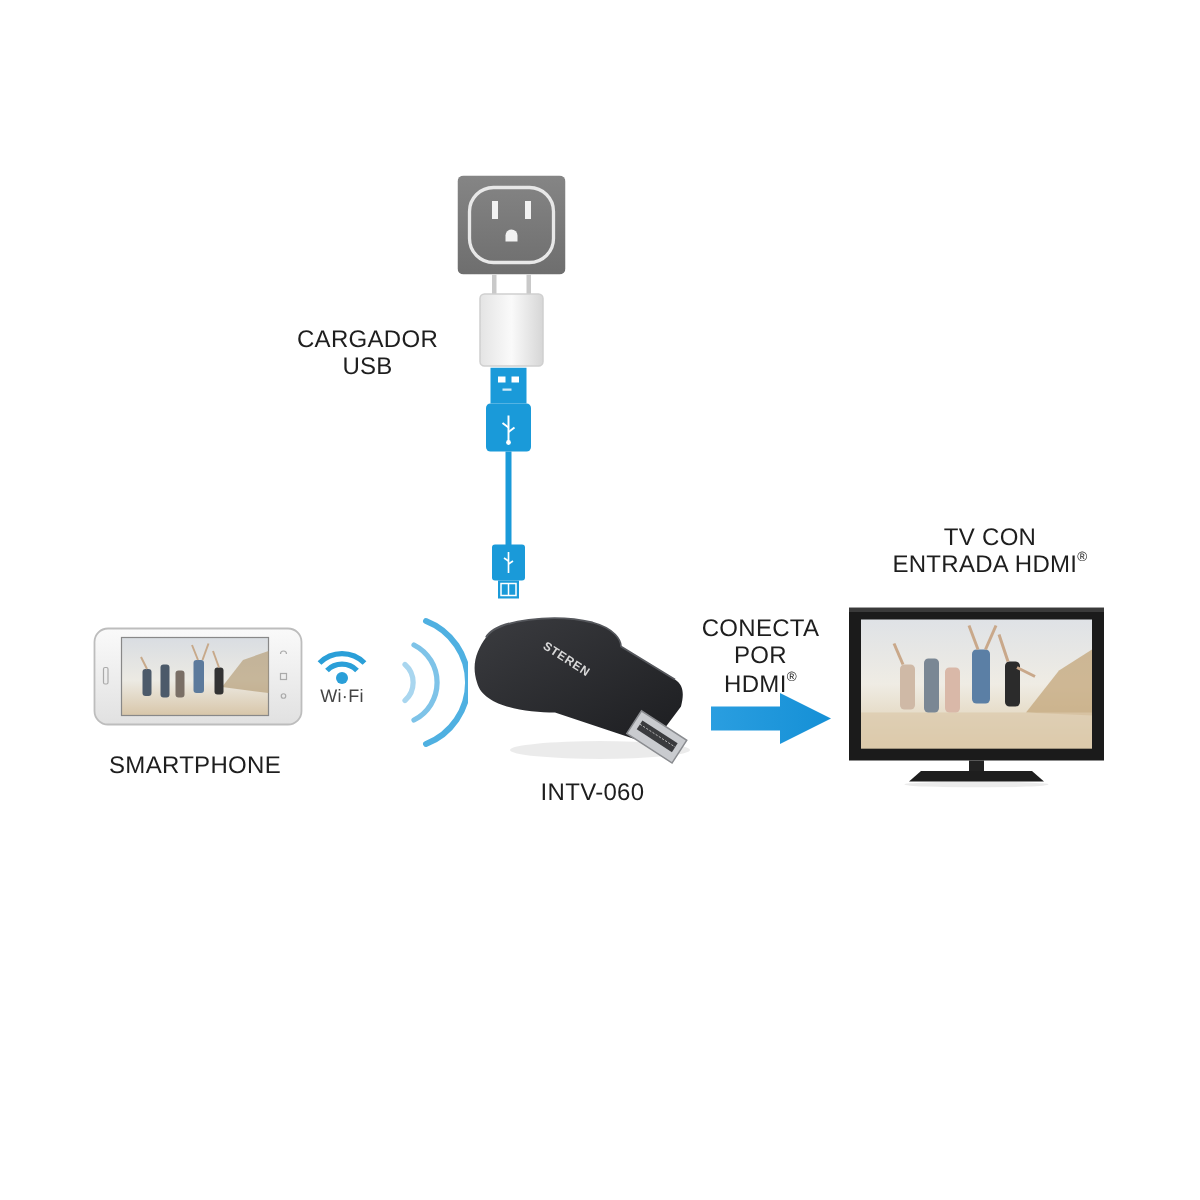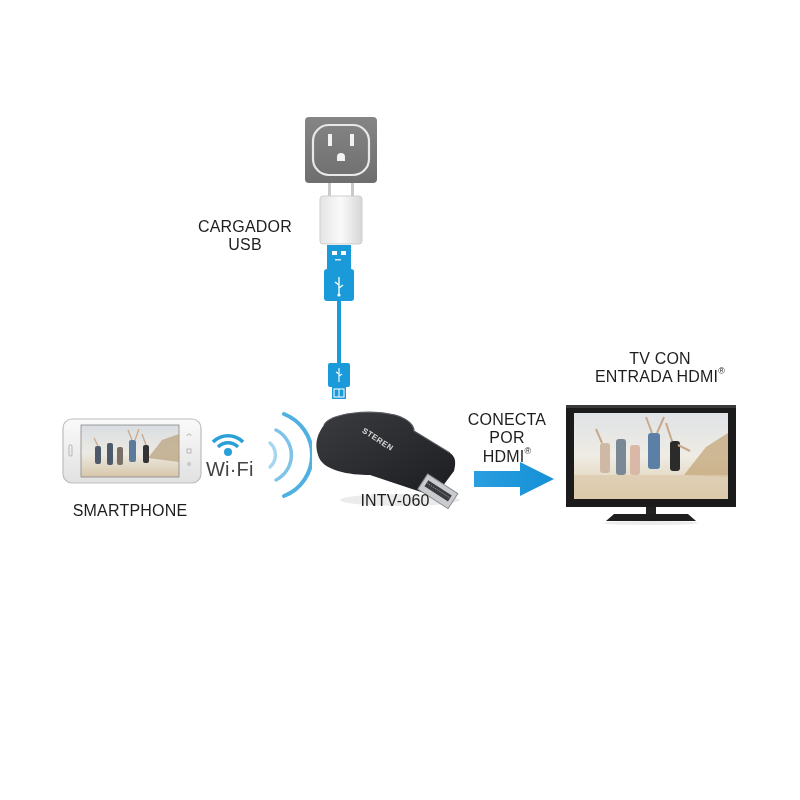--- a/index.html
+++ b/index.html
@@ -96,21 +96,21 @@
 
     <g transform="rotate(33 120 80)">
       <rect x="112" y="72" width="36" height="18" fill="#c9cbcf" stroke="#8a8c90" stroke-width="1"></rect>
       <rect x="116" y="77" width="28" height="7" fill="#3a3b3e"></rect>
       <line x1="116" y1="80" x2="144" y2="80" stroke="#b8b8b8" stroke-width="0.6" stroke-dasharray="1.5 1"></line>
     </g>
   </svg>
   <div style="position:absolute; left:50px; top:30px; font-size:8px; font-weight:bold; color:#d9d9d9; transform:rotate(33deg); letter-spacing:0.5px;">STEREN</div>
 </div>
 
-<div class="label lbl-17" style="left:340px; top:492px; width:110px;">INTV-060</div>
+<div class="label lbl-17" style="left:340px; top:520px; width:110px;">INTV-060</div>
 
 <div class="abs" style="left:62px; top:418px;">
   <svg width="140" height="66" viewBox="0 0 140 66">
     <defs>
       <linearGradient id="pg" x1="0" y1="0" x2="0" y2="1">
         <stop offset="0" stop-color="#fafafa"></stop>
           <stop offset="1" stop-color="#e1e1e1"></stop>
       </linearGradient>
       <linearGradient id="sky" x1="0" y1="0" x2="0" y2="1">
         <stop offset="0" stop-color="#d9dde2"></stop>
@@ -147,21 +147,21 @@
 
 <div class="abs" style="left:210px; top:432px;">
   <svg width="36" height="24" viewBox="0 0 36 24">
     <g fill="none" stroke="#2a9fd8" stroke-width="3.5" stroke-linecap="butt">
       <path d="M3 10 A 21 21 0 0 1 33 10"></path>
       <path d="M8 15 A 14 14 0 0 1 28 15"></path>
     </g>
     <circle cx="18" cy="20" r="4" fill="#2a9fd8"></circle>
   </svg>
 </div>
-<div class="label" style="left:206px; top:458px; width:44px; font-size:20px; color:#444;">Wi·Fi</div>
+<div class="label" style="left:206px; top:458px; width:44px; font-size:12px; color:#444;">Wi·Fi</div>
 
 <div class="abs" style="left:262px; top:410px;">
   <svg width="50" height="90" viewBox="0 0 50 90">
     <g fill="none" stroke-linecap="round">
       <path d="M8 33 A 16 16 0 0 1 8 57" stroke="#a9d6ef" stroke-width="3.5"></path>
       <path d="M14 20 A 28 28 0 0 1 14 70" stroke="#7ec3e8" stroke-width="3.5"></path>
       <path d="M22 4 A 44 44 0 0 1 22 86" stroke="#4fb0e1" stroke-width="4"></path>
     </g>
   </svg>
 </div>

